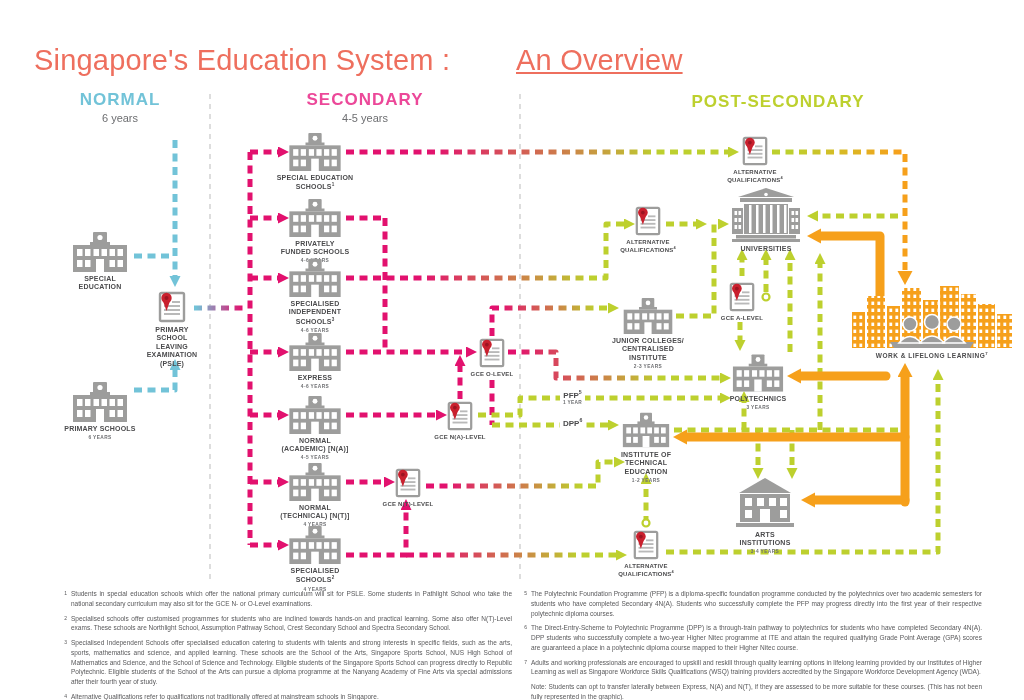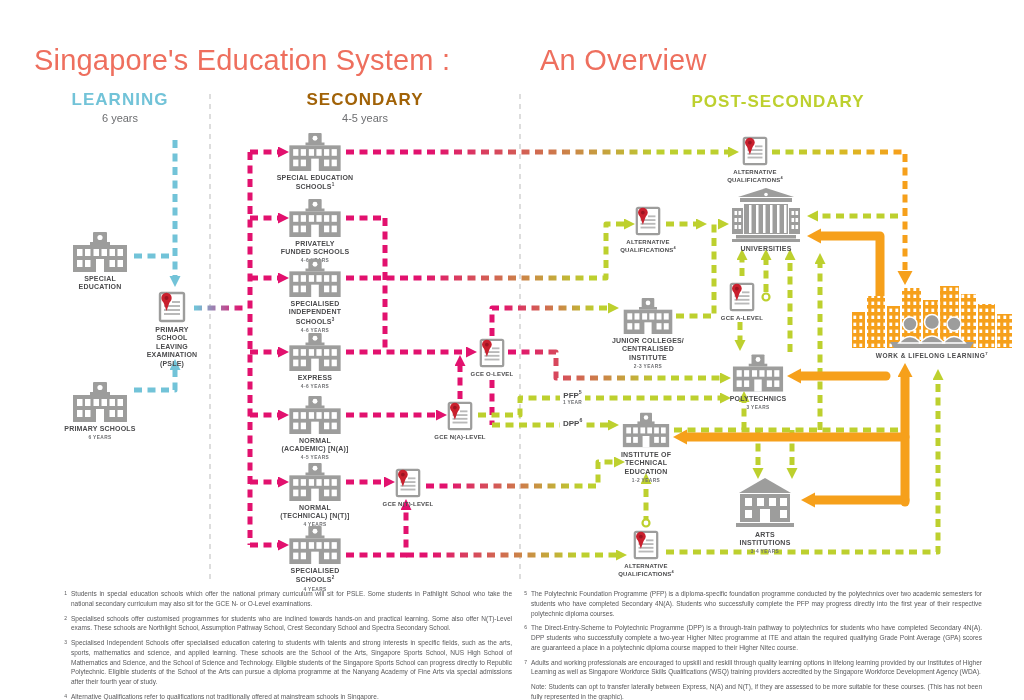--- a/index.html
+++ b/index.html
@@ -3,21 +3,21 @@
 <meta charset="utf-8">
 <style>
   html,body{margin:0;padding:0;background:#fff;}
   #page{position:relative;width:1024px;height:700px;background:#fff;overflow:hidden;
         font-family:"Liberation Sans","DejaVu Sans",sans-serif;padding-left:33px;}
   .abs{position:absolute;}
   .title-main{font-size:29px;color:#ee6f5e;letter-spacing:0.2px;}
   .col-head{position:absolute;text-align:center;}
   .col-title{font-size:17px;font-weight:700;letter-spacing:1px;}
   .col-years{font-size:11px;color:#6d6e71;margin-top:2px;}
-  .c-primary{color:#72c3d8}.c-secondary{color:#a16207}.c-post{color:#bdd02e}
+  .c-primary{color:#72c3d8}.c-secondary{color:#ec4899}.c-post{color:#bdd02e}
   .node{position:absolute;text-align:center;color:#4b4b4d;}
   .ic{margin:0 auto;}
   .lbl{font-weight:700;font-size:7px;line-height:1.2;letter-spacing:.2px;white-space:pre-line;margin-top:3px;}
   .lbl sup{font-size:.65em;vertical-align:super;}
   .cert-lbl{font-size:6px;}
   .yrs{font-size:4.8px;font-weight:700;color:#6d6e71;margin-top:1.5px;letter-spacing:.4px;}
   .tag{position:absolute;font-weight:700;font-size:8px;color:#4b4b4d;background:#fff;padding:0 3px;text-align:center;}
   .tag sup{font-size:.65em;}
   .tag-years{font-size:4.8px;color:#6d6e71;letter-spacing:.3px;}
   .footnotes{position:absolute;top:589px;color:#58585a;}
@@ -28,26 +28,26 @@
   svg.flows{position:absolute;left:0;top:0;}
 </style>
 </head>
 <body>
 
 <div id="page">
 
   <div class="abs title-main" style="left:34px;top:44px;">
     <span>Singapore's Education System :</span>
   </div>
-  <div class="abs title-main" style="left:540px;top:44px;">
+  <div class="abs title-main" style="left:516px;top:44px;text-decoration:underline;">
     <span>An Overview</span>
   </div>
 
   <div class="col-head" style="left:55px;top:90px;width:130px;">
-    <div class="col-title c-primary">LEARNING</div>
+    <div class="col-title c-primary">NORMAL</div>
     <div class="col-years">6 years</div>
   </div>
   <div class="col-head" style="left:300px;top:90px;width:130px;">
     <div class="col-title c-secondary">SECONDARY</div>
     <div class="col-years">4-5 years</div>
   </div>
   <div class="col-head" style="left:678px;top:92px;width:200px;">
     <div class="col-title c-post">POST-SECONDARY</div>
   </div>
 

